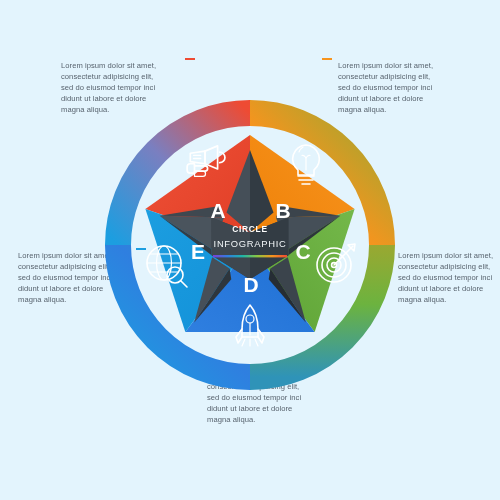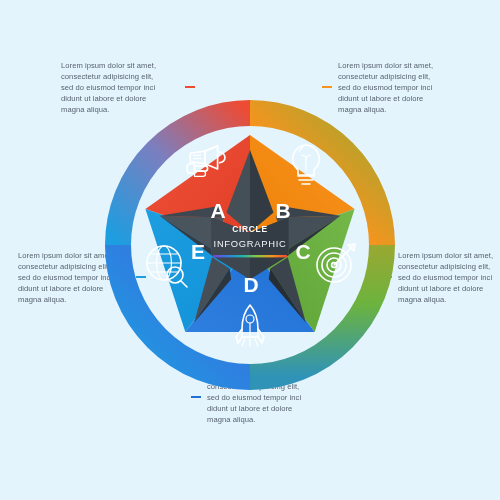--- a/index.html
+++ b/index.html
@@ -9,21 +9,21 @@
     font-family:"Liberation Sans", sans-serif;
     overflow:hidden;
     position:relative;
   }
   #stage{position:absolute;left:0;top:0;width:500px;height:500px;}
 
   
   .callout{
     position:absolute;
     display:flex;
-    align-items:center;
+    align-items:flex-start;
   }
   .callout .txt{
     font-size:7.6px;
     line-height:11.05px;
     color:#58636e;
     letter-spacing:.05px;
     white-space:pre-line;
     padding:0 6px;
   }
   

